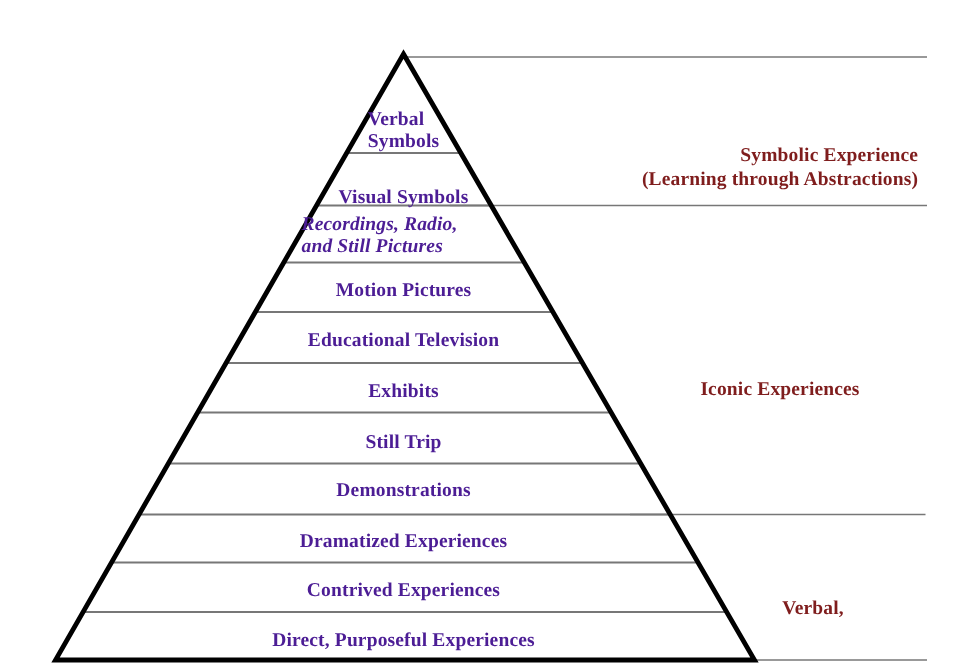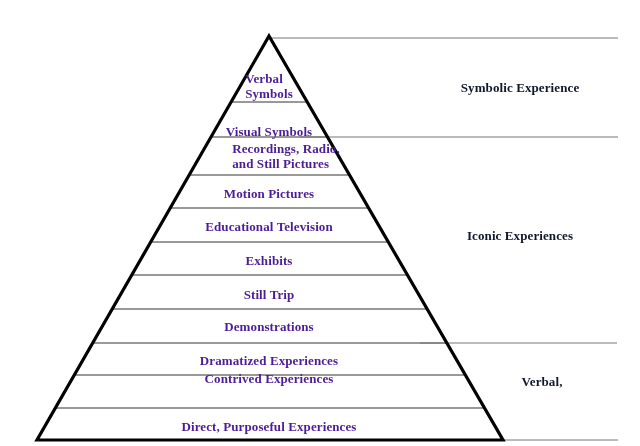--- a/index.html
+++ b/index.html
@@ -41,24 +41,25 @@
   .tier-label .ln {
     display: block;
   }
   .region-label {
     position: absolute;
     text-align: right;
     font-family: "Liberation Serif", "DejaVu Serif", serif;
     font-weight: bold;
     font-size: 13px;
     line-height: 16px;
-    color: #0f172a;
+    color: #7f1d1d;
     white-space: nowrap;
     transform: translate(-50%, -50%);
     letter-spacing: 0.1px;
+    margin-top: 23px;
   }
   .region-label .ln {
     display: block;
   }
 </style>
 </head>
 <body>
 
 <div id="stage">
 
@@ -87,21 +88,21 @@
   </svg>
 
   <div id="tier-labels">
       <div class="tier-label" style="left: 269px; top: 86px;">
         <span class="ln">Verbal</span>
         <span class="ln">Symbols</span>
       </div>
       <div class="tier-label" style="left: 269px; top: 131px;">
         <span class="ln">Visual Symbols</span>
       </div>
-      <div class="tier-label" style="left: 286px; top: 156px;">
+      <div class="tier-label" style="left: 253px; top: 156px; font-style: italic;">
         <span class="ln">Recordings, Radio,</span>
         <span class="ln">and Still Pictures</span>
       </div>
       <div class="tier-label" style="left: 269px; top: 193px;">
         <span class="ln">Motion Pictures</span>
       </div>
       <div class="tier-label" style="left: 269px; top: 226px;">
         <span class="ln">Educational Television</span>
       </div>
       <div class="tier-label" style="left: 269px; top: 260px;">
@@ -109,30 +110,31 @@
       </div>
       <div class="tier-label" style="left: 269px; top: 294px;">
         <span class="ln">Still Trip</span>
       </div>
       <div class="tier-label" style="left: 269px; top: 326px;">
         <span class="ln">Demonstrations</span>
       </div>
       <div class="tier-label" style="left: 269px; top: 360px;">
         <span class="ln">Dramatized Experiences</span>
       </div>
-      <div class="tier-label" style="left: 269px; top: 378px;">
+      <div class="tier-label" style="left: 269px; top: 393px;">
         <span class="ln">Contrived Experiences</span>
       </div>
       <div class="tier-label" style="left: 269px; top: 426px;">
         <span class="ln">Direct, Purposeful Experiences</span>
       </div>
     </div>
   <div id="region-labels">
       <div class="region-label" style="left: 520px; top: 88px;">
         <span class="ln">Symbolic Experience</span>
+        <span class="ln">(Learning through Abstractions)</span>
       </div>
       <div class="region-label" style="left: 520px; top: 236px;">
         <span class="ln">Iconic Experiences</span>
       </div>
       <div class="region-label" style="left: 542px; top: 382px;">
         <span class="ln">Verbal,</span>
       </div>
     </div>
 
 </div>

